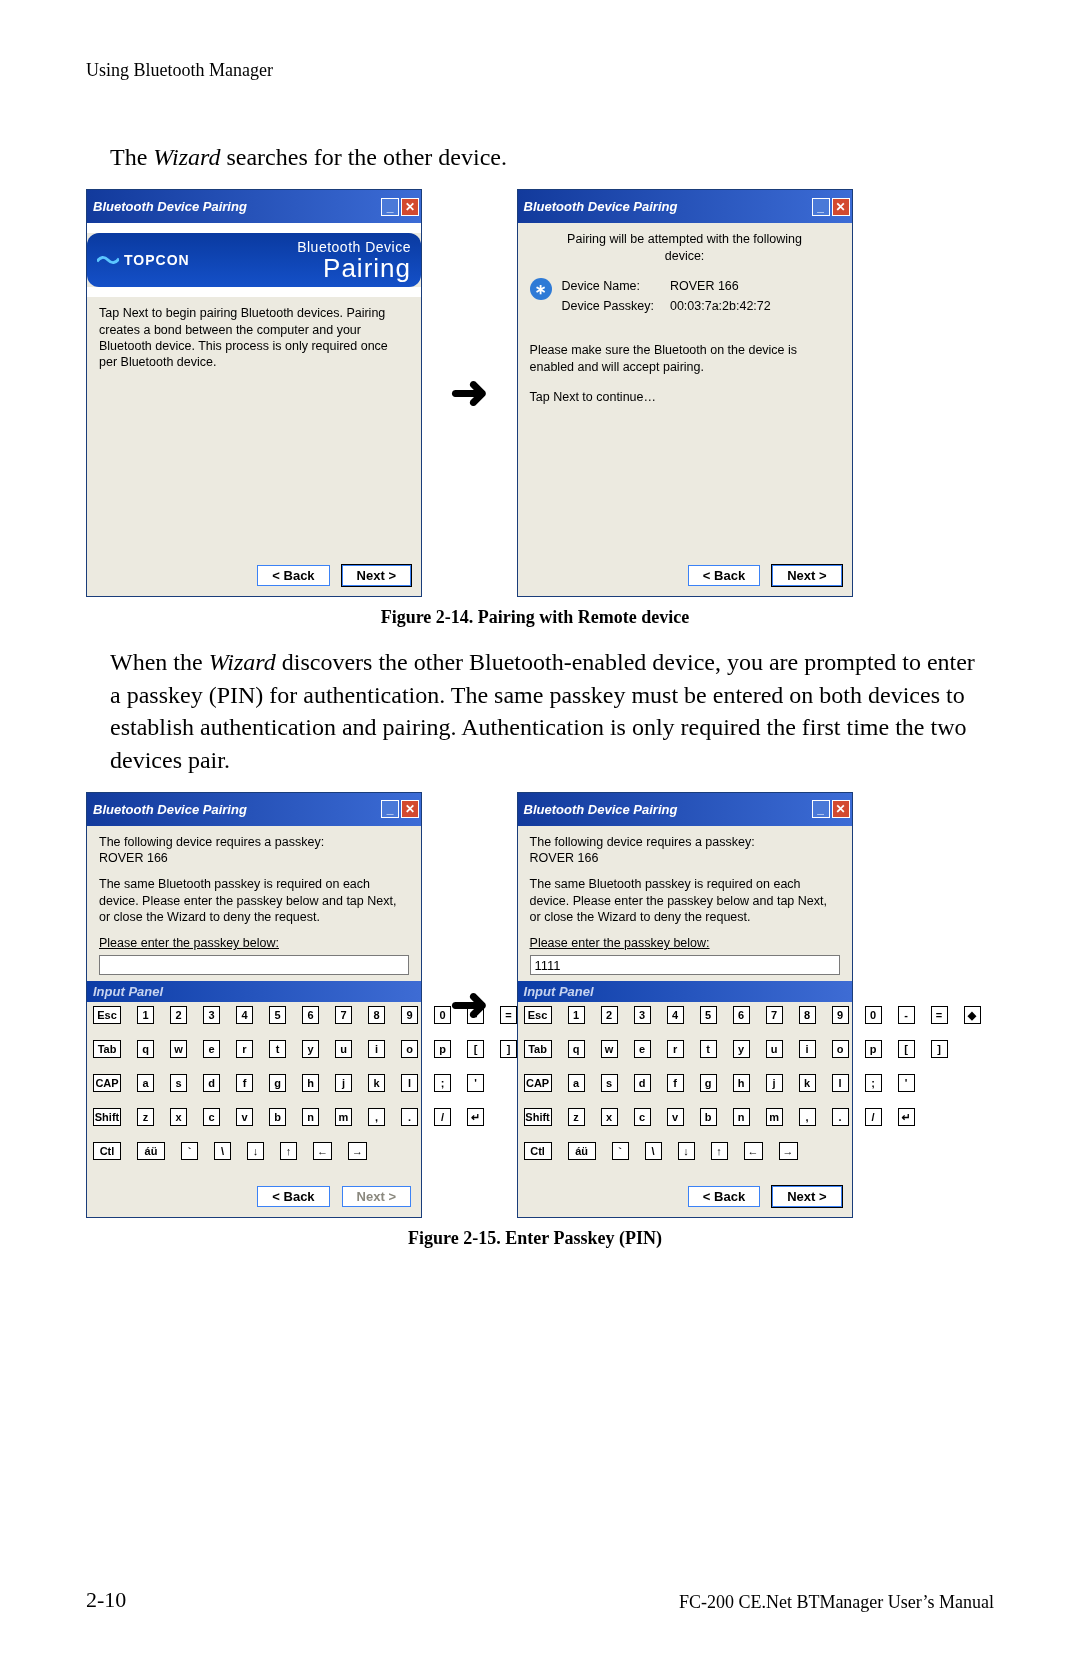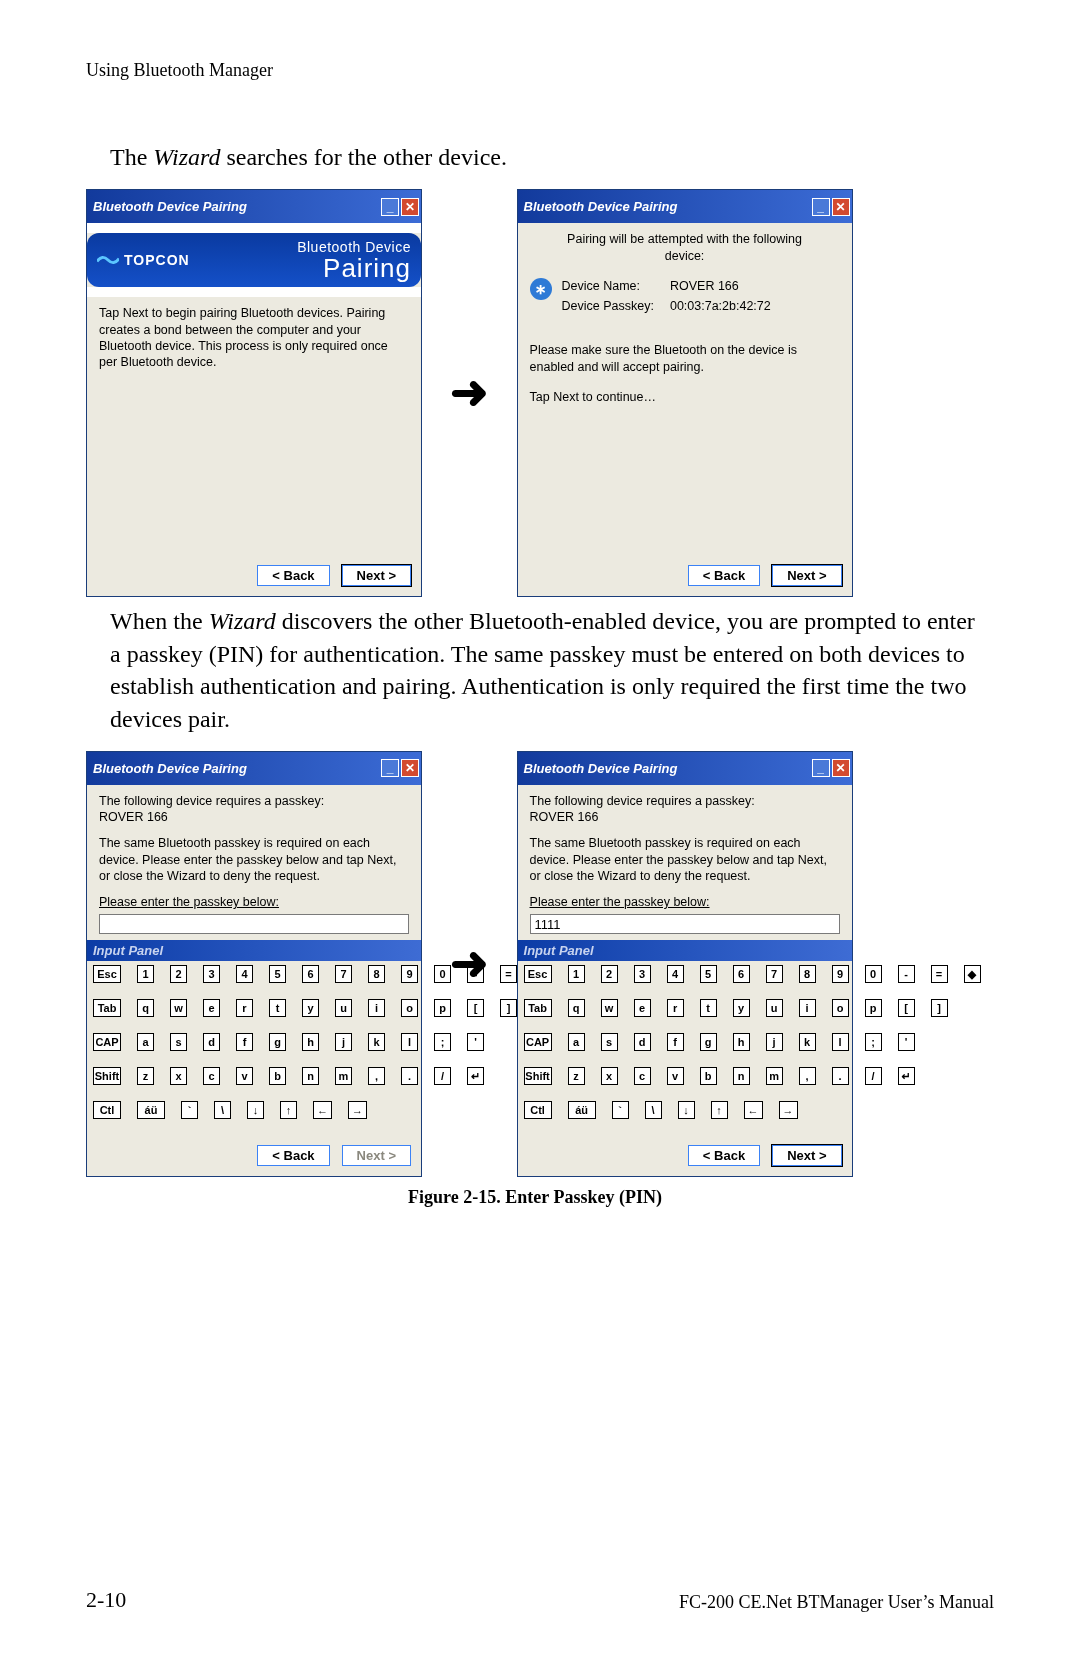--- a/index.html
+++ b/index.html
@@ -267,20 +267,21 @@
         <div style="margin-top:28px">Please make sure the Bluetooth on the device is enabled and will accept pairing.</div>
         <div style="margin-top:14px">Tap Next to continue…</div>
       </div>
       <div class="btnrow">
         <span class="btn">&lt; Back</span>
         <span class="btn primary">Next &gt;</span>
       </div>
     </div>
   </div>
 
+  <div class="caption">Figure 2-14. Pairing with Remote device</div>
 
   <div class="body-text">
     <span>When the </span><span class="italic">Wizard</span><span> discovers the other Bluetooth-enabled device, you are prompted to enter a passkey (PIN) for authentication. The same passkey must be entered on both devices to establish authentication and pairing. Authentication is only required the first time the two devices pair.</span>
   </div>
 
   <div class="figrow">
 
     <div class="dlg">
       <div class="titlebar">
         <span>Bluetooth Device Pairing</span>

